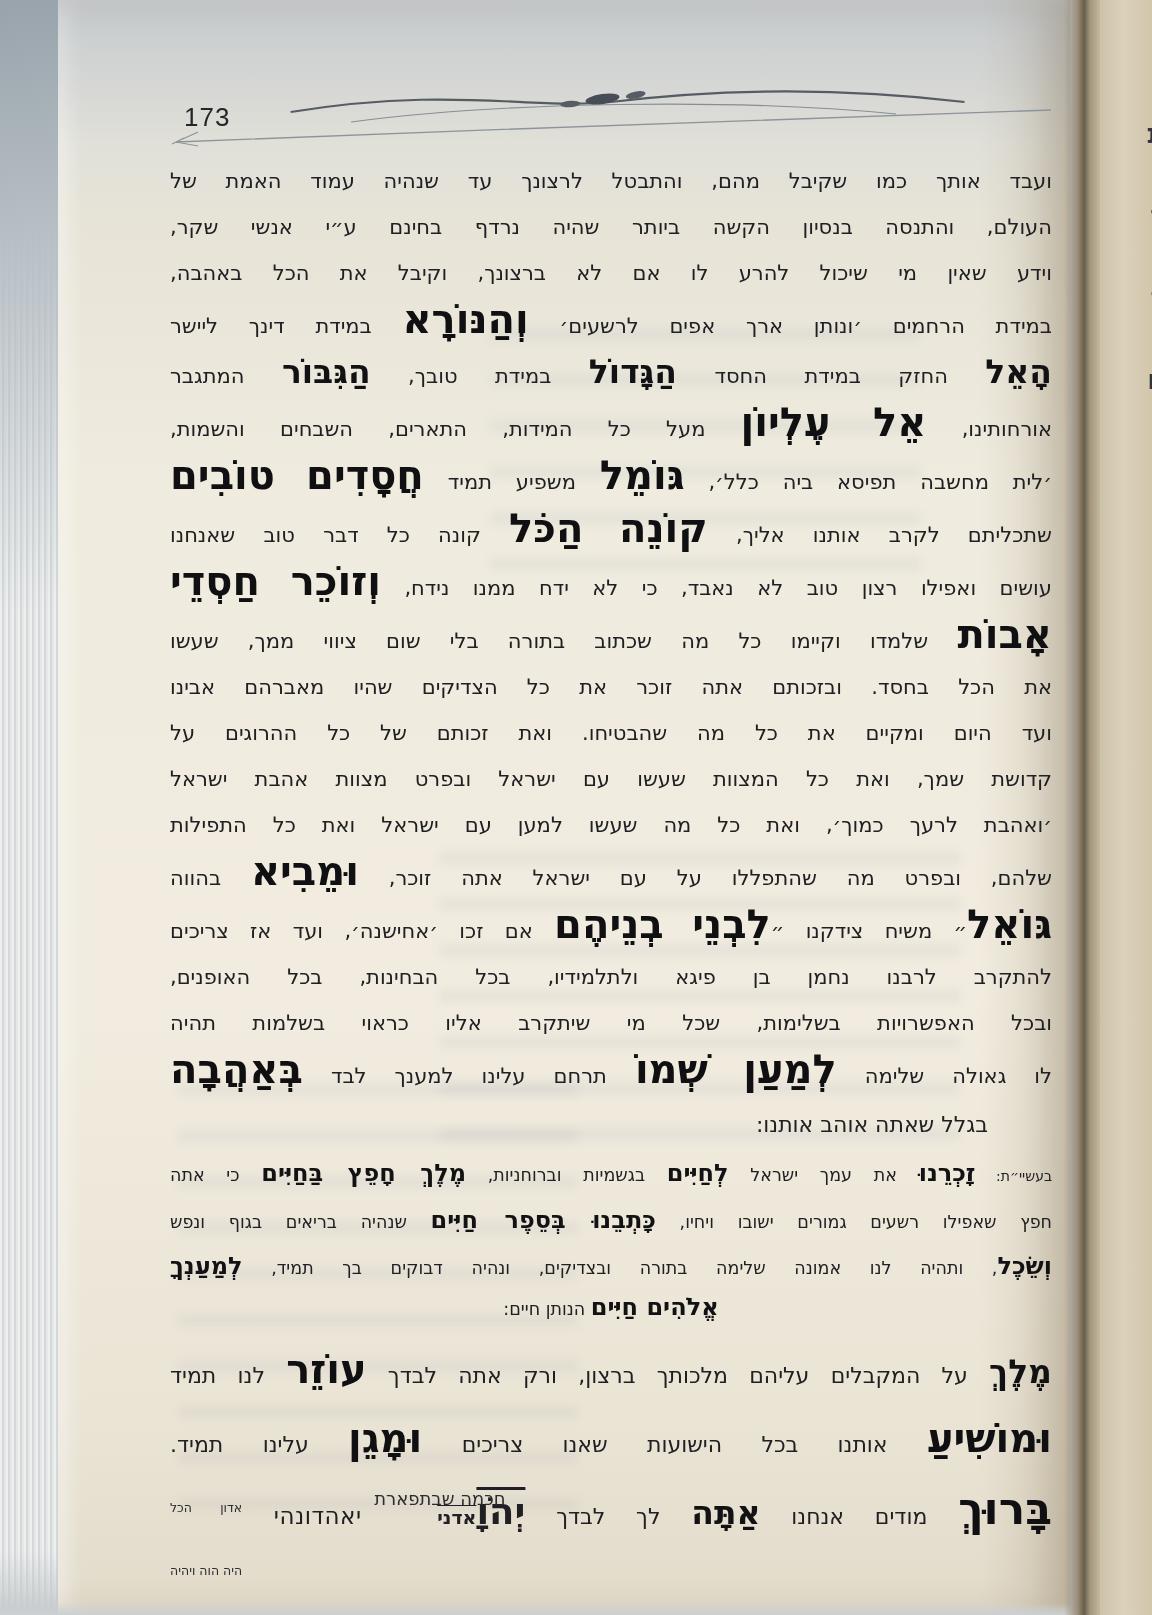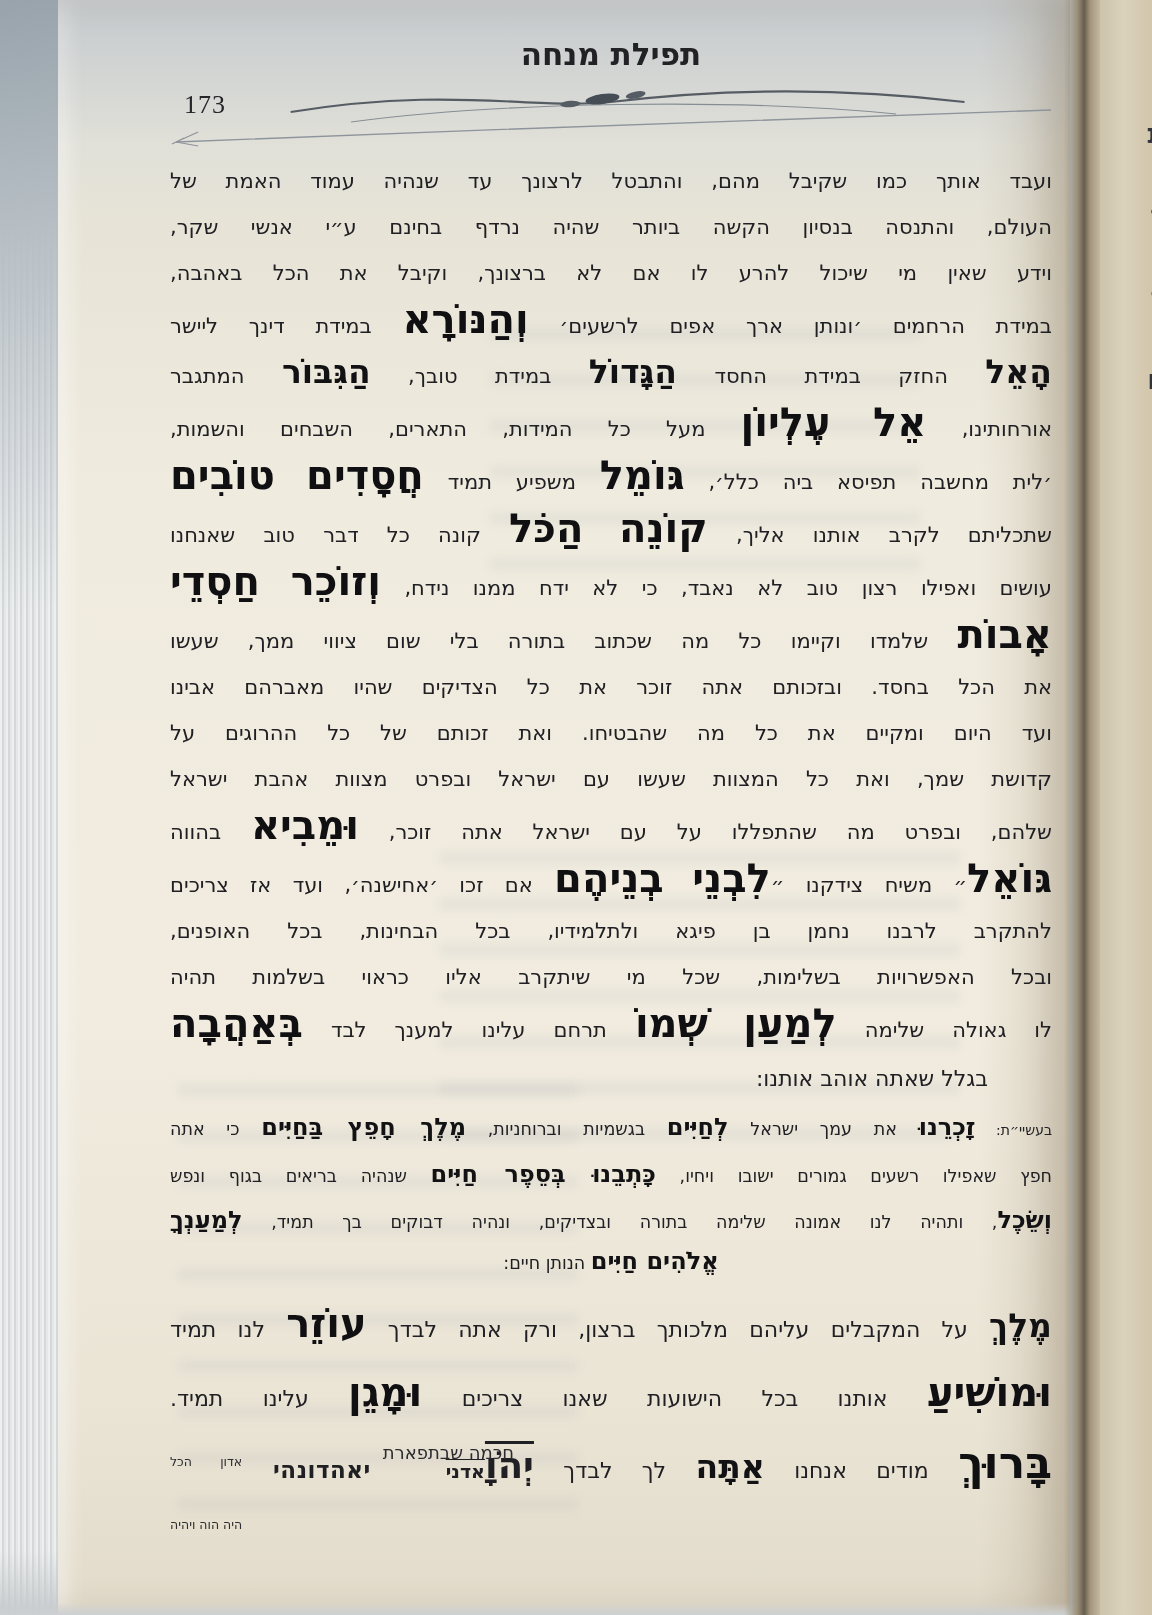--- a/index.html
+++ b/index.html
@@ -34,38 +34,38 @@
        background:repeating-linear-gradient(0deg,rgba(104,114,138,.14) 0 12px,rgba(0,0,0,0) 12px 46px);}
   .g1{top:300px;right:150px;width:430px;height:270px;}
   .g2{top:840px;right:110px;width:520px;height:300px;}
   .g3{top:1080px;left:120px;width:400px;height:430px;}
   .bottom-edge{position:absolute;bottom:0;left:0;right:60px;height:12px;z-index:2;
        background:linear-gradient(0deg,#ccd0d2,rgba(0,0,0,0));}
 
   
   .content{position:absolute;inset:0;padding:34px 18px 0 112px;z-index:2;}
   .header{position:relative;height:120px;}
-  .page-number{position:absolute;left:14px;top:56px;font-family:Liberation Serif, serif;
+  .page-number{position:absolute;left:14px;top:68px;font-family:Liberation Sans, sans-serif;
        font-size:26px;letter-spacing:1px;color:#26262a;}
   .page-title{position:absolute;left:0;right:0;top:2px;text-align:center;direction:rtl;
        font-size:31px;font-weight:700;color:#222226;}
   .flourish{position:absolute;left:0;top:44px;width:100%;height:76px;}
 
   .block{direction:rtl;}
   .line{margin:0;padding:0;text-align:justify;text-align-last:justify;color:#202024;}
   .line span{line-height:inherit;}
   .main{font-size:21px;line-height:46px;margin-top:4px;}
   .small{font-size:17.5px;line-height:44px;margin-top:0;}
   .bottom{font-size:22px;line-height:63px;margin-top:12px;}
   .seg-L{font-weight:700;font-size:33px;color:#121214;}
   .seg-X{font-weight:700;font-size:40px;color:#101012;}
   .seg-B{font-weight:700;font-size:44px;color:#101012;}
   .seg-s{font-size:14px;}
   .seg-e{font-weight:700;font-size:24px;color:#121214;}
-  .seg-perm{font-weight:700;font-size:23px;letter-spacing:.5px;}
+  .seg-perm{font-weight:400;font-size:23px;letter-spacing:.5px;}
   .line.end{text-align:right;text-align-last:right;padding-right:64px;font-size:22px;line-height:52px;}
   .line.center{text-align:center;text-align-last:center;line-height:34px;}
   .shem-wrap{position:relative;display:inline-block;}
   .shem-big{font-weight:700;font-size:37px;text-decoration:overline;}
   .shem-small{font-weight:700;font-size:19px;text-decoration:overline;margin-left:44px;}
   .tiny-above{position:absolute;top:-13px;right:20px;font-size:18px;font-weight:400;
        white-space:nowrap;color:#2c2c30;}
   .tiny-stack{display:inline-flex;flex-direction:column;font-size:12.5px;line-height:15px;
        text-align:center;vertical-align:12px;color:#2c2c30;}
 </style>
@@ -77,21 +77,20 @@
   <div class="fore-edge"></div>
 
   <div class="page">
     <div class="ghost g1"></div>
     <div class="ghost g2"></div>
     <div class="ghost g3"></div>
 
     <div class="content">
       <div class="header">
         <div class="page-number">173</div>
-        <div class="page-title">תפילת מנחה</div>
         <svg class="flourish" viewBox="0 0 877 76" preserveAspectRatio="none" aria-hidden="true">
           <path d="M120,34 C280,8 360,32 438,24 C520,14 640,6 790,24" fill="none" stroke="#565c63" stroke-width="2.2"></path>
           <path d="M180,44 C330,24 560,20 722,36" fill="none" stroke="#868d93" stroke-width="1.1"></path>
           <ellipse cx="430" cy="21" rx="17" ry="5" fill="#474d54" transform="rotate(-8 430 21)"></ellipse>
           <ellipse cx="463" cy="17" rx="10" ry="3.4" fill="#565c63" transform="rotate(-12 463 17)"></ellipse>
           <ellipse cx="398" cy="26" rx="10" ry="3.2" fill="#565c63" transform="rotate(-4 398 26)"></ellipse>
           <path d="M6,64 C300,52 700,38 876,32" fill="none" stroke="#8d949b" stroke-width="1.3"></path>
           <path d="M6,64 l22,-10 M6,64 l22,4 M2,66 l12,-6" fill="none" stroke="#8d949b" stroke-width="1.2"></path>
         </svg>
       </div>
@@ -104,20 +103,21 @@
             <p class="line"><span class="seg-n">במידת הרחמים ׳ונותן ארך אפים לרשעים׳ </span><span class="seg-X">וְהַנּוֹרָא</span><span class="seg-n"> במידת דינך ליישר</span></p>
             <p class="line"><span class="seg-L">הָאֵל</span><span class="seg-n"> החזק במידת החסד </span><span class="seg-L">הַגָּדוֹל</span><span class="seg-n"> במידת טובך, </span><span class="seg-L">הַגִּבּוֹר</span><span class="seg-n"> המתגבר</span></p>
             <p class="line"><span class="seg-n">אורחותינו, </span><span class="seg-X">אֵל עֶלְיוֹן</span><span class="seg-n"> מעל כל המידות, התארים, השבחים והשמות,</span></p>
             <p class="line"><span class="seg-n">׳לית מחשבה תפיסא ביה כלל׳, </span><span class="seg-X">גּוֹמֵל</span><span class="seg-n"> משפיע תמיד </span><span class="seg-X">חֲסָדִים טוֹבִים</span></p>
             <p class="line"><span class="seg-n">שתכליתם לקרב אותנו אליך, </span><span class="seg-X">קוֹנֵה הַכֹּל</span><span class="seg-n"> קונה כל דבר טוב שאנחנו</span></p>
             <p class="line"><span class="seg-n">עושים ואפילו רצון טוב לא נאבד, כי לא ידח ממנו נידח, </span><span class="seg-X">וְזוֹכֵר חַסְדֵי</span></p>
             <p class="line"><span class="seg-X">אָבוֹת</span><span class="seg-n"> שלמדו וקיימו כל מה שכתוב בתורה בלי שום ציווי ממך, שעשו</span></p>
             <p class="line"><span class="seg-n">את הכל בחסד. ובזכותם אתה זוכר את כל הצדיקים שהיו מאברהם אבינו</span></p>
             <p class="line"><span class="seg-n">ועד היום ומקיים את כל מה שהבטיחו. ואת זכותם של כל ההרוגים על</span></p>
             <p class="line"><span class="seg-n">קדושת שמך, ואת כל המצוות שעשו עם ישראל ובפרט מצוות אהבת ישראל</span></p>
+            <p class="line"><span class="seg-n">׳ואהבת לרעך כמוך׳, ואת כל מה שעשו למען עם ישראל ואת כל התפילות</span></p>
             <p class="line"><span class="seg-n">שלהם, ובפרט מה שהתפללו על עם ישראל אתה זוכר, </span><span class="seg-X">וּמֵבִיא</span><span class="seg-n"> בהווה</span></p>
             <p class="line"><span class="seg-X">גּוֹאֵל</span><span class="seg-n">״ משיח צידקנו ״</span><span class="seg-X">לִבְנֵי בְנֵיהֶם</span><span class="seg-n"> אם זכו ׳אחישנה׳, ועד אז צריכים</span></p>
             <p class="line"><span class="seg-n">להתקרב לרבנו נחמן בן פיגא ולתלמידיו, בכל הבחינות, בכל האופנים,</span></p>
             <p class="line"><span class="seg-n">ובכל האפשרויות בשלימות, שכל מי שיתקרב אליו כראוי בשלמות תהיה</span></p>
             <p class="line"><span class="seg-n">לו גאולה שלימה </span><span class="seg-X">לְמַעַן שְׁמוֹ</span><span class="seg-n"> תרחם עלינו למענך לבד </span><span class="seg-X">בְּאַהֲבָה</span></p>
             <p class="line end"><span class="seg-n">בגלל שאתה אוהב אותנו:</span></p>
           </div>
           <div class="block small">
             <p class="line"><span class="seg-s">בעשיי״ת: </span><span class="seg-e">זָכְרֵנוּ</span><span class="seg-n"> את עמך ישראל </span><span class="seg-e">לְחַיִּים</span><span class="seg-n"> בגשמיות וברוחניות, </span><span class="seg-e">מֶלֶךְ חָפֵץ בַּחַיִּים</span><span class="seg-n"> כי אתה</span></p>
             <p class="line"><span class="seg-n">חפץ שאפילו רשעים גמורים ישובו ויחיו, </span><span class="seg-e">כָּתְבֵנוּ בְּסֵפֶר חַיִּים</span><span class="seg-n"> שנהיה בריאים בגוף ונפש</span></p>

